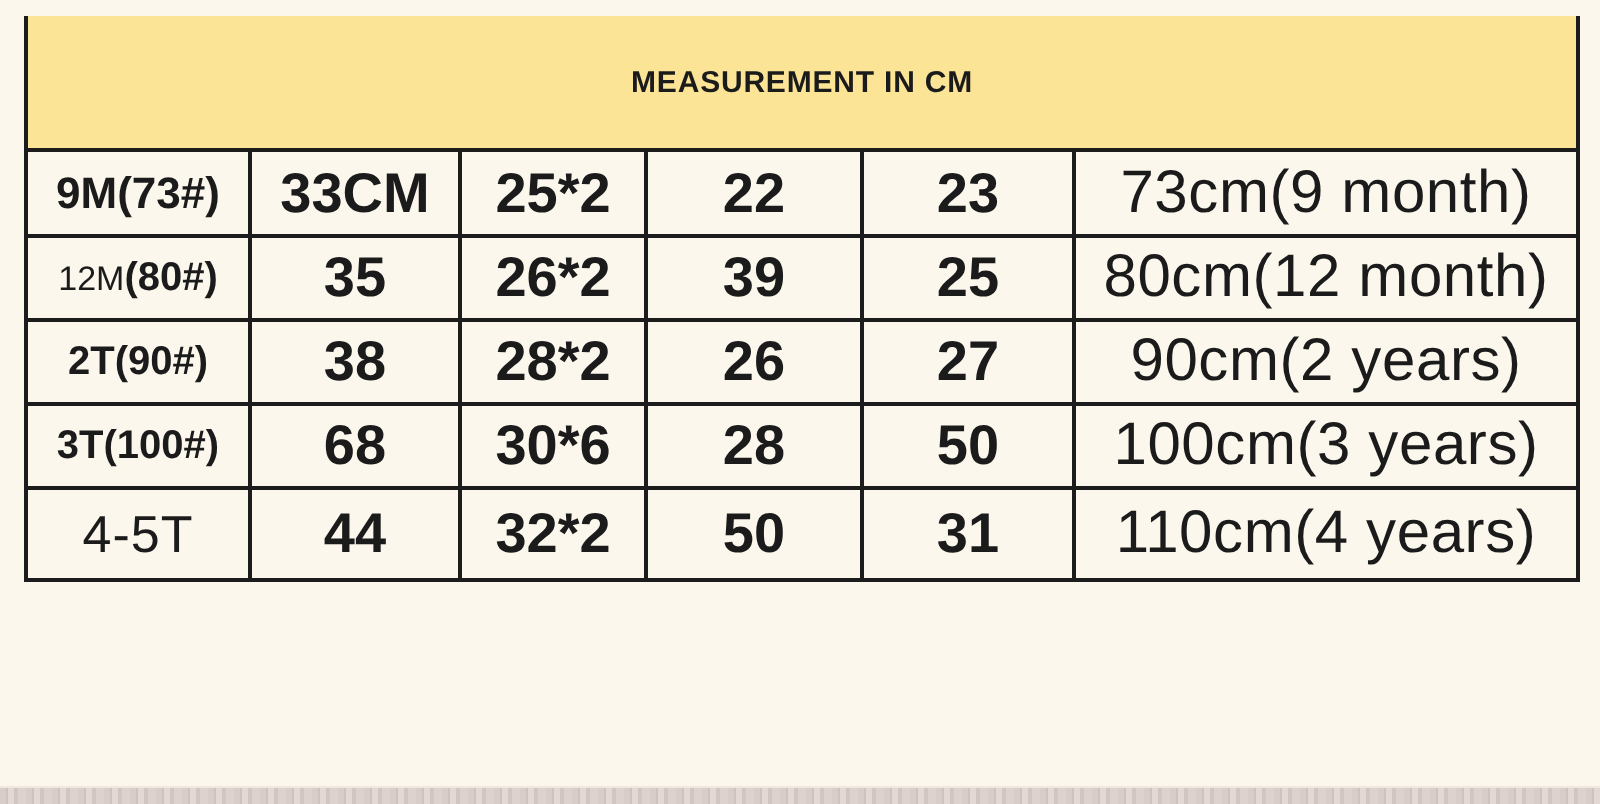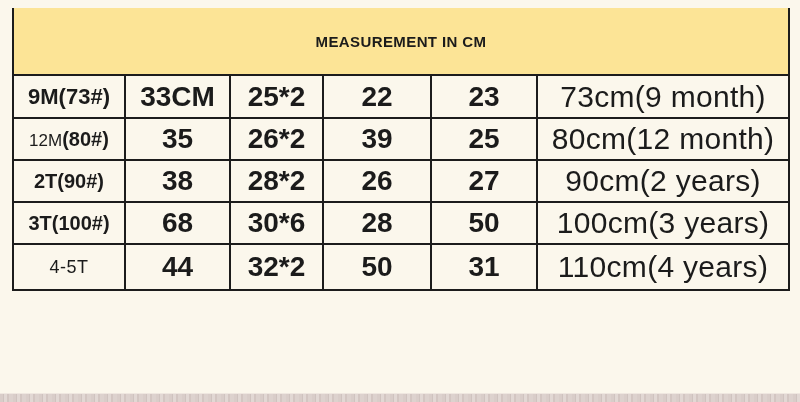--- a/index.html
+++ b/index.html
@@ -56,21 +56,21 @@
   }
   .suggest-cell{
     font-weight:400;
     font-size:30px;
     letter-spacing:.3px;
   }
   .size-cell{white-space:nowrap;}
   .size-cell .st-medium{font-weight:700;font-size:22px;}
   .size-cell .st-bold{font-weight:700;font-size:20px;}
   .size-cell .st-regular{font-weight:400;font-size:17px;}
-  .size-cell .st-light{font-weight:400;font-size:18px;letter-spacing:.5px;}
+  .size-cell .st-light{font-weight:400;font-size:26px;letter-spacing:.5px;}
   .bottom-strip{
     position:absolute;
     left:0;top:393px;
     width:800px;height:9px;
     background:
       repeating-linear-gradient(90deg,
         #d9cdc9 0 3px, #cfc3bf 3px 4px, #e2d8d4 4px 7px,
         #d3c6c2 7px 9px, #ddd2ce 9px 13px),
       #d8ccc8;
     border-top:1px solid #efe7e0;

